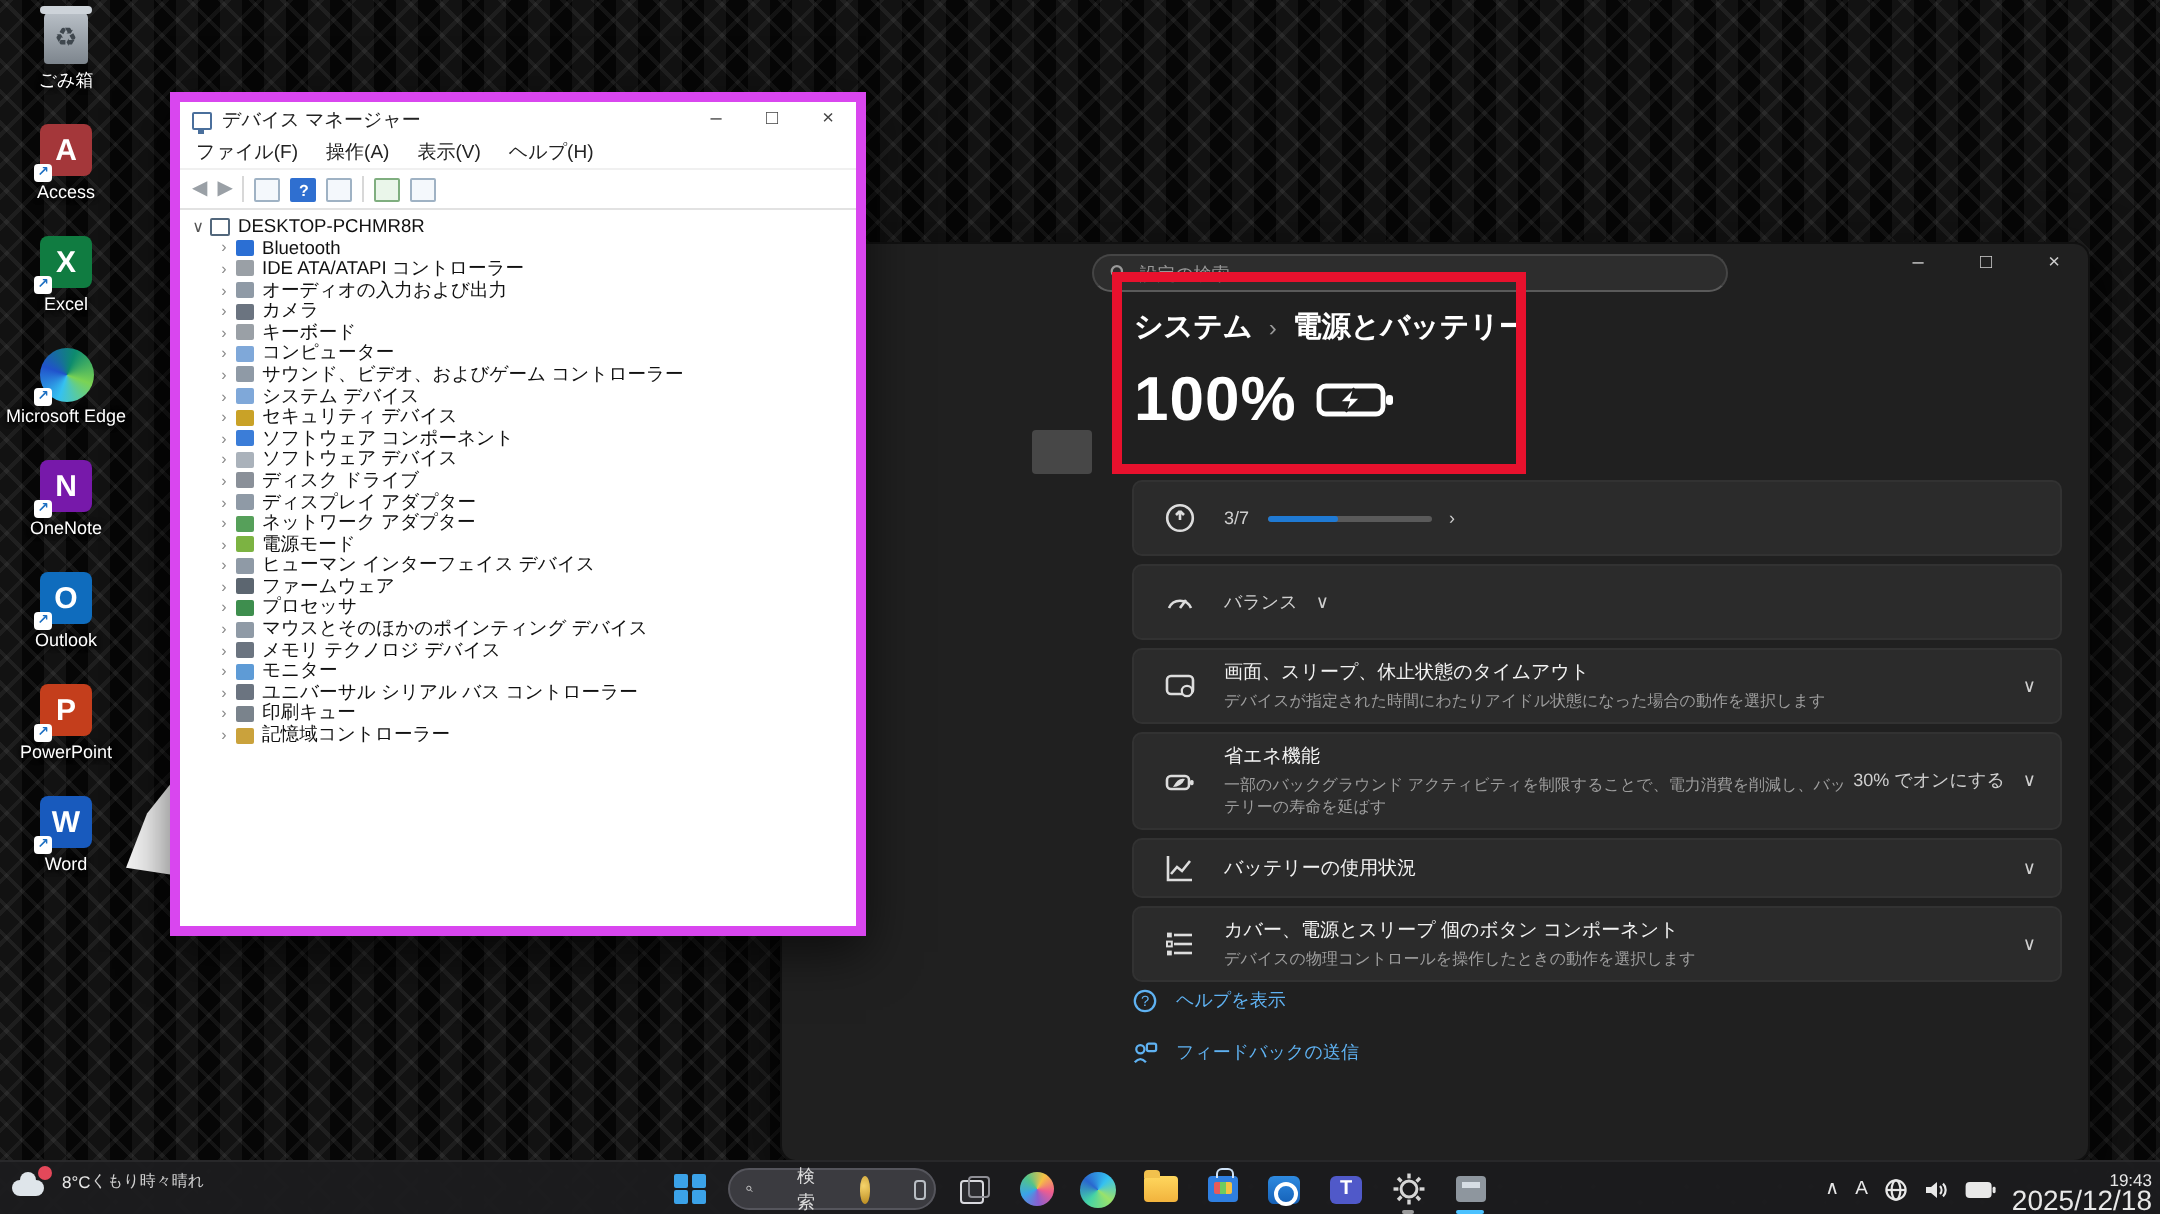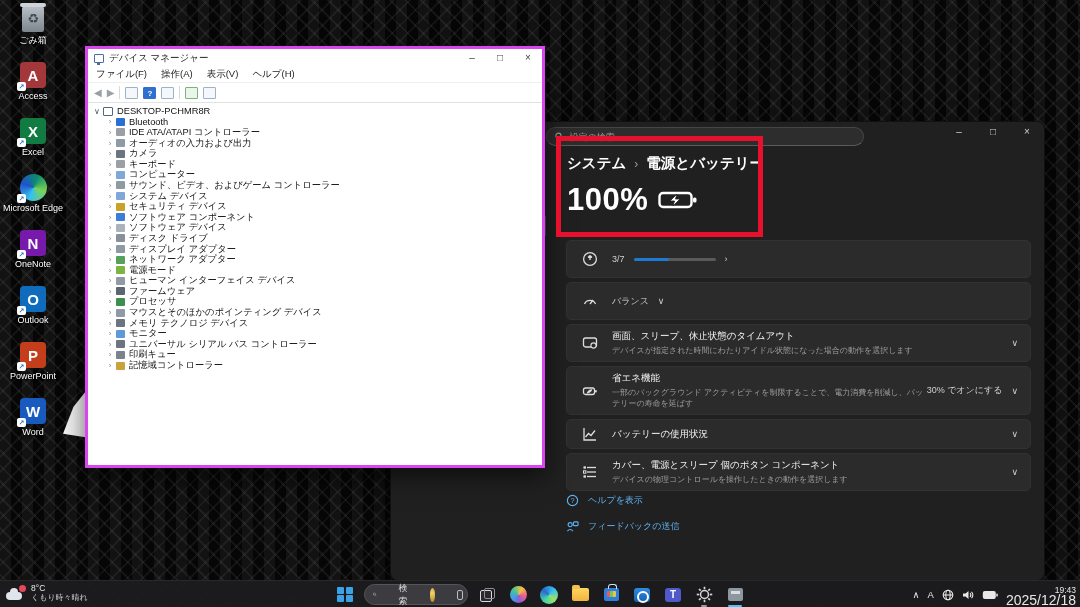--- a/index.html
+++ b/index.html
@@ -31,22 +31,22 @@
     background:conic-gradient(from 200deg,#35c1f1,#2052cb,#0d8b6e,#7bd354,#35c1f1); }
   .tile-bin { width:22px; height:26px; background:linear-gradient(180deg,#b9c0c7,#7d858d); border-radius:3px 3px 2px 2px; position:relative;}
   .tile-bin:before{ content:""; position:absolute; top:-3px; left:-2px; right:-2px; height:4px; background:#cdd3d9; border-radius:2px;}
   .tile-bin:after{ content:"♻"; position:absolute; inset:0; color:#3f474e; font-size:13px; text-align:center; line-height:26px;}
 
   
   .wedge { position:absolute; left:60px; top:386px; width:30px; height:52px; background:#f5f5f5;
            clip-path:polygon(100% 0, 100% 100%, 10% 92%, 45% 40%); }
 
   
-  .dm { position:absolute; left:85px; top:46px; width:460px; height:422px; background:#fff;
-        border:3px solid #d946ef; box-shadow:0 8px 24px rgba(0,0,0,0.6); font-size:9.5px; color:#1a1a1a; }
+  .dm { position:absolute; left:85px; top:46px; width:348px; height:422px; background:#fff;
+        border:5px solid #d946ef; box-shadow:0 8px 24px rgba(0,0,0,0.6); font-size:9.5px; color:#1a1a1a; }
   .dm-titlebar { height:18px; display:flex; align-items:center; padding:0 0 0 6px; background:#fff; }
   .dm-title-ico { width:10px; height:9px; border:1.5px solid #4a6f9c; border-radius:1px; margin-right:5px; position:relative;}
   .dm-title-ico:after{content:""; position:absolute; left:2px; bottom:-3px; width:3px; height:2px; background:#4a6f9c;}
   .dm-title { flex:1; font-size:9.5px; color:#222; }
   .dm-winbtns { display:flex; height:18px; }
   .dm-winbtn { width:28px; text-align:center; line-height:18px; font-size:10px; color:#444; }
   .dm-menubar { height:16px; display:flex; gap:14px; align-items:center; padding:0 8px; border-bottom:1px solid #f0f0f0; }
   .dm-menu-item { font-size:9.5px; color:#222; }
   .dm-toolbar { height:20px; display:flex; align-items:center; gap:5px; padding:0 6px; border-bottom:1px solid #e2e2e2; }
   .dm-nav { color:#9aa0a6; font-size:10px; }
@@ -101,21 +101,21 @@
   .st-link { display:flex; align-items:center; gap:9px; font-size:9px; color:#5fb2f2; }
 
   
   .taskbar { position:absolute; left:0; right:0; bottom:0; height:27px; background:rgba(28,28,30,0.97);
              border-top:1px solid rgba(255,255,255,0.06); color:#e8e8e8; }
   .tk-weather { position:absolute; left:6px; top:2px; display:flex; align-items:center; gap:5px; }
   .tk-wicon { position:relative; width:20px; height:16px; }
   .tk-cloud { position:absolute; left:0; bottom:1px; width:16px; height:8px; background:#dfe5ea; border-radius:6px; }
   .tk-cloud:before { content:""; position:absolute; left:4px; top:-4px; width:8px; height:8px; background:#dfe5ea; border-radius:50%; }
   .tk-badge { position:absolute; right:0; top:0; width:7px; height:7px; background:#e4485a; border-radius:50%; }
-  .tk-wtext { display:flex; flex-direction:column; line-height:10px; }
+  .tk-wtext { display:flex; flex-direction:row; line-height:10px; }
   .tk-temp { font-size:8.5px; }
   .tk-cond { font-size:8px; color:#cfcfcf; }
   .tk-center { position:absolute; left:50%; top:0; transform:translateX(-50%); height:27px; display:flex; align-items:center; gap:7px; }
   .tk-btn { position:relative; width:24px; height:24px; display:flex; align-items:center; justify-content:center; border-radius:4px; }
   .tk-underline { position:absolute; bottom:0px; left:50%; transform:translateX(-50%); height:2px; border-radius:2px; }
   .u-active { width:14px; background:#4cc2ff; }
   .u-open { width:6px; background:#9a9a9a; }
   .start-grid { display:grid; grid-template-columns:7px 7px; grid-template-rows:7px 7px; gap:1.5px; }
   .start-grid span { background:#3ba2e8; border-radius:1px; }
   .tk-search { width:104px; height:21px; background:#3b3b40; border:1px solid #55555c; border-radius:11px;

